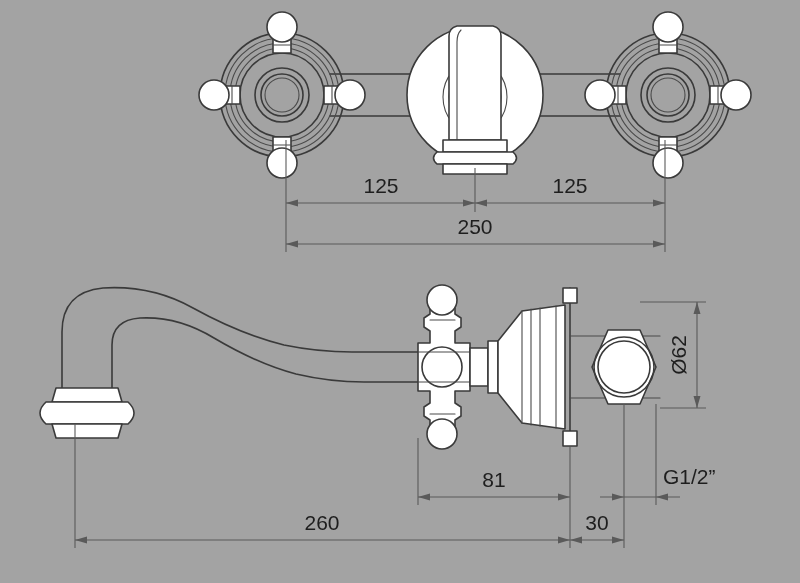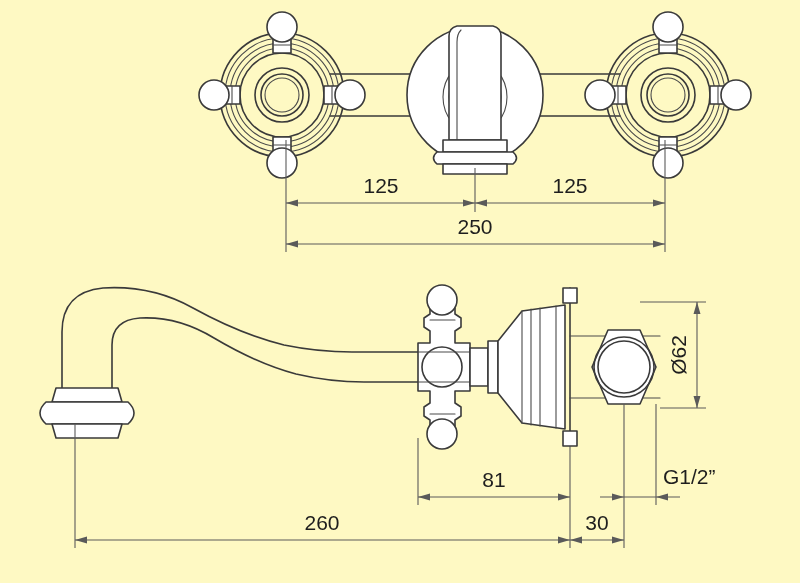--- a/index.html
+++ b/index.html
@@ -4,21 +4,21 @@
 <style>
   html, body {
     margin: 0;
     padding: 0;
     background: #ffffff;
   }
   #sheet {
     position: relative;
     width: 800px;
     height: 583px;
-    background: #fef9c3;
+    background: #a3a3a3;
     font-family: "Liberation Sans", sans-serif;
     overflow: hidden;
   }
   #sheet svg {
     position: absolute;
     left: 0;
     top: 0;
     width: 800px;
     height: 583px;
   }

